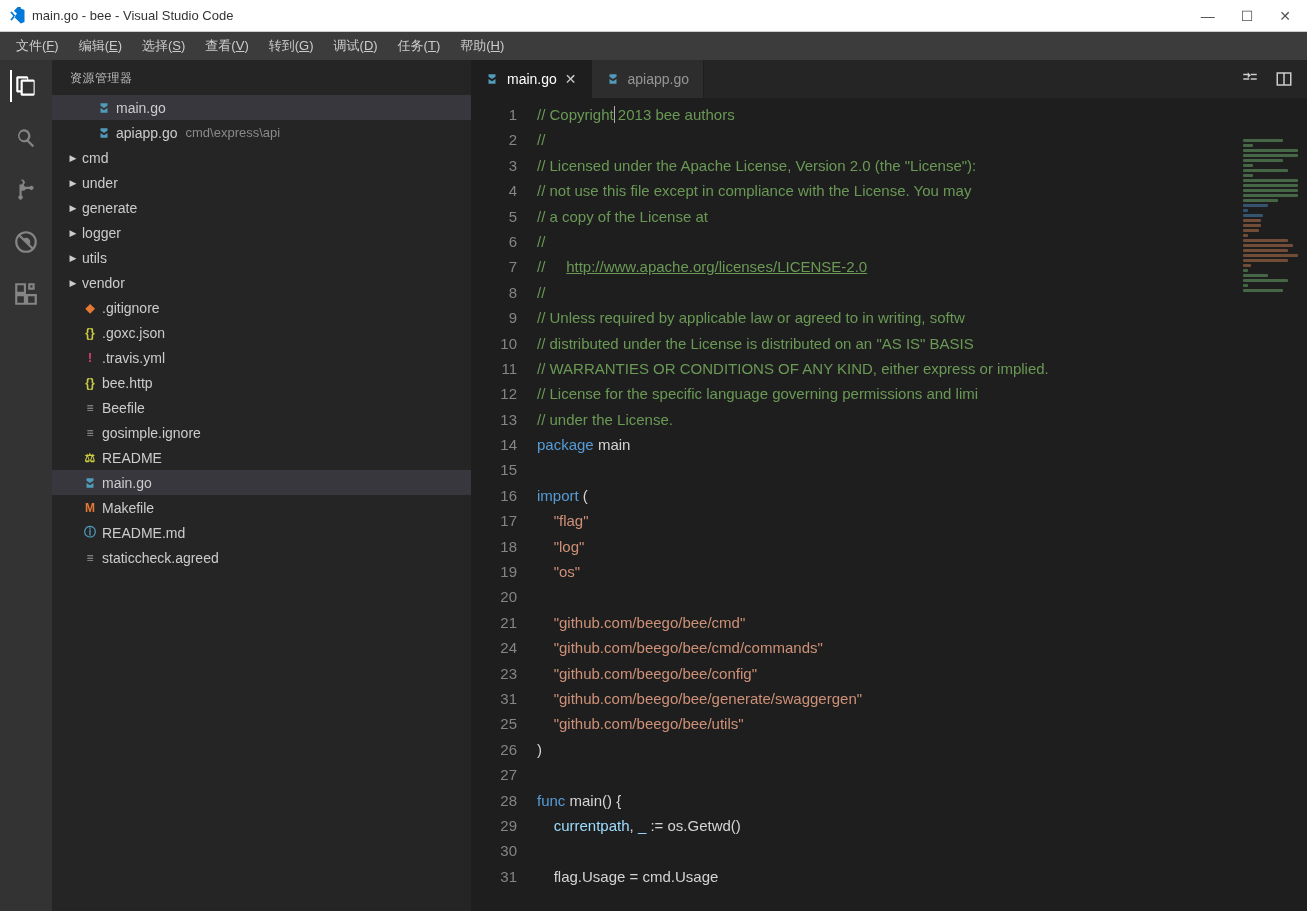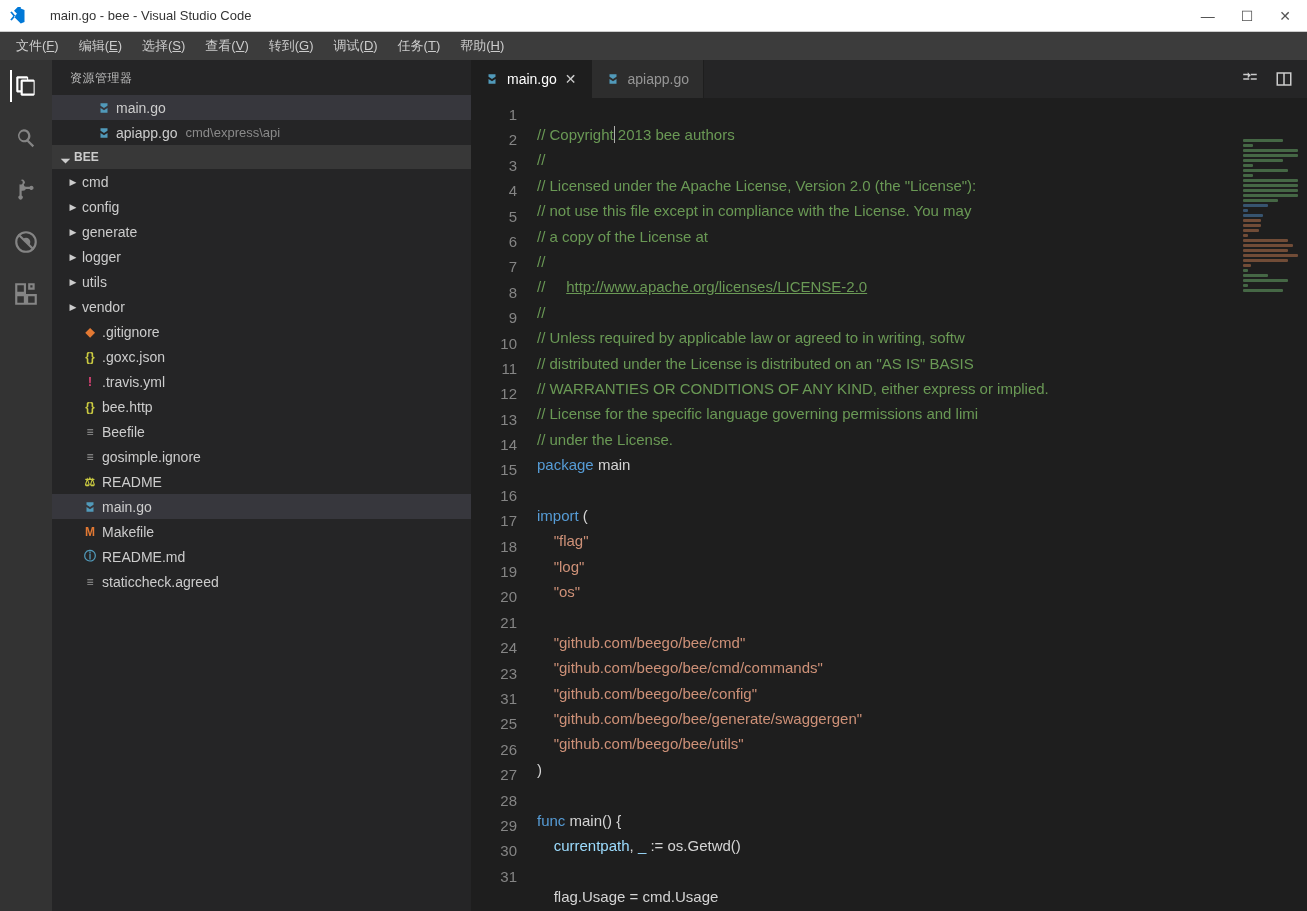--- a/index.html
+++ b/index.html
@@ -1,20 +1,20 @@
 <!DOCTYPE html>
 <html><head>
 <meta charset="utf-8">
 <style>
 * { margin:0; padding:0; box-sizing:border-box; font-family:"Segoe UI","Microsoft YaHei",sans-serif; }
 body { background:#1e1e1e; color:#cccccc; width:1307px; height:911px; overflow:hidden; position:relative; }
 
 
 .titlebar { height:32px; background:#fff; display:flex; align-items:center; padding:0 8px; color:#333; font-size:13px; justify-content:space-between; border-bottom:1px solid #ccc;}
-.titlebar .left { display:flex; align-items:center; gap:24px;text-align:center;}
+.titlebar .left { display:flex; align-items:center; gap:6px;text-align:center;}
 .titlebar .wincontrols { display:flex; gap:26px; align-items:center; padding-right:8px;}
 .titlebar .wincontrols span { color:#555; font-size:14px;}
 .vsicon { width:18px; height:18px; }
 
 
 .menubar { height:28px; background:#3c3c3c; display:flex; align-items:center; padding:0 6px; font-size:13px; color:#cccccc;}
 .menubar .mi { padding:3px 10px; cursor:default;}
 .menubar .mi u{ text-decoration:underline; }
 
 
@@ -58,21 +58,21 @@
 .tabs { height:38px; background:#252526; display:flex; align-items:stretch;}
 .tab { display:flex; align-items:center; padding:0 14px; font-size:14px; color:#969696; background:#2d2d2d; border-right:1px solid #1e1e1e; cursor:pointer; gap:8px;}
 .tab.active { background:#1e1e1e; color:#fff;}
 .tab .close { color:#ccc; font-size:14px;}
 .tabs .ra { margin-left:auto; display:flex; align-items:center; gap:16px; padding-right:14px; color:#ccc;}
 
 
 .editor { flex:1; display:flex; font-family:Consolas,'Courier New',monospace; font-size:15px; line-height:25.4px; position:relative; overflow:hidden;}
 .gutter { width:66px; text-align:right; color:#858585; padding-right:20px; padding-top:4px;}
 .gutter div { height:25.4px;}
-.code { flex:1; padding-top:4px; white-space:pre; overflow:hidden;margin-top:20px;}
+.code { flex:1; padding-top:4px; white-space:pre; overflow:hidden;}
 .code .ln { height:25.4px; color:#d4d4d4;}
 .tok-comment { color:#6a9955;}
 .tok-key { color:#569cd6;}
 .tok-str { color:#ce9178;}
 .tok-ident { color:#9cdcfe;}
 .tok-op { color:#d4d4d4;}
 .tok-link{ color:#6a9955; text-decoration:underline;}
 .cursor-bar{ border-right:1px solid #aeafad; margin-right:-1px;}
 .minimap { position:absolute; right:4px; top:40px; width:64px; height:400px; background:linear-gradient(#1e1e1e,#1e1e1e); opacity:.9;}
 .minimap .mml{ height:3px; margin:1px 0 2px 4px; background:#4a704a; border-radius:1px;}
@@ -165,32 +165,28 @@
                 <path fill="#519aba" d="M6 4h12v4l-6 4-6-4V4zm0 8l6 4 6-4v8H6v-8z"></path>
               </svg>
             </span>
             <span class="name">apiapp.go</span>
             <span class="hint">cmd\express\api</span>
           </div>
         </div>
     </div>
 
     <div class="section">
-      <div class="section-head">
-        <span class="twisty tw-down"></span>
-        <span>BEE</span>
-      </div>
       <div class="section-body" id="file-tree">
           <div class="row" style="padding-left: 14px;">
             <span class="chev">▶</span>
             <span class="name">cmd</span>
           </div>
           <div class="row" style="padding-left: 14px;">
             <span class="chev">▶</span>
-            <span class="name">config</span>
+            <span class="name">under</span>
           </div>
           <div class="row" style="padding-left: 14px;">
             <span class="chev">▶</span>
             <span class="name">generate</span>
           </div>
           <div class="row" style="padding-left: 14px;">
             <span class="chev">▶</span>
             <span class="name">logger</span>
           </div>
           <div class="row" style="padding-left: 14px;">

